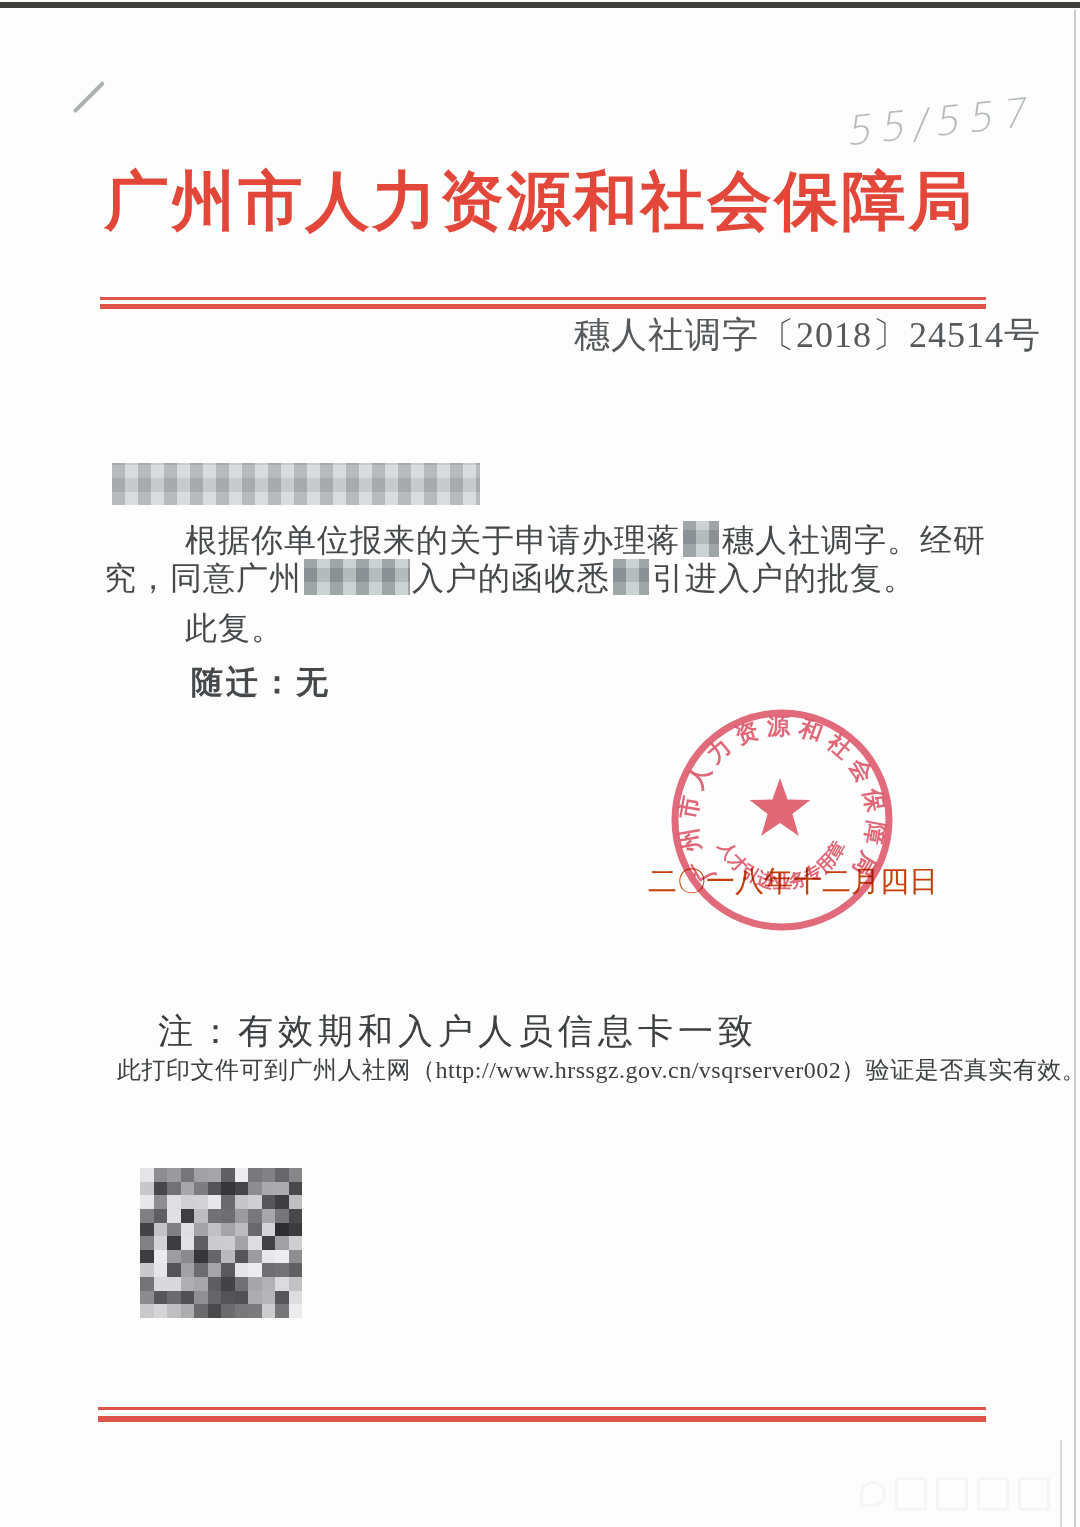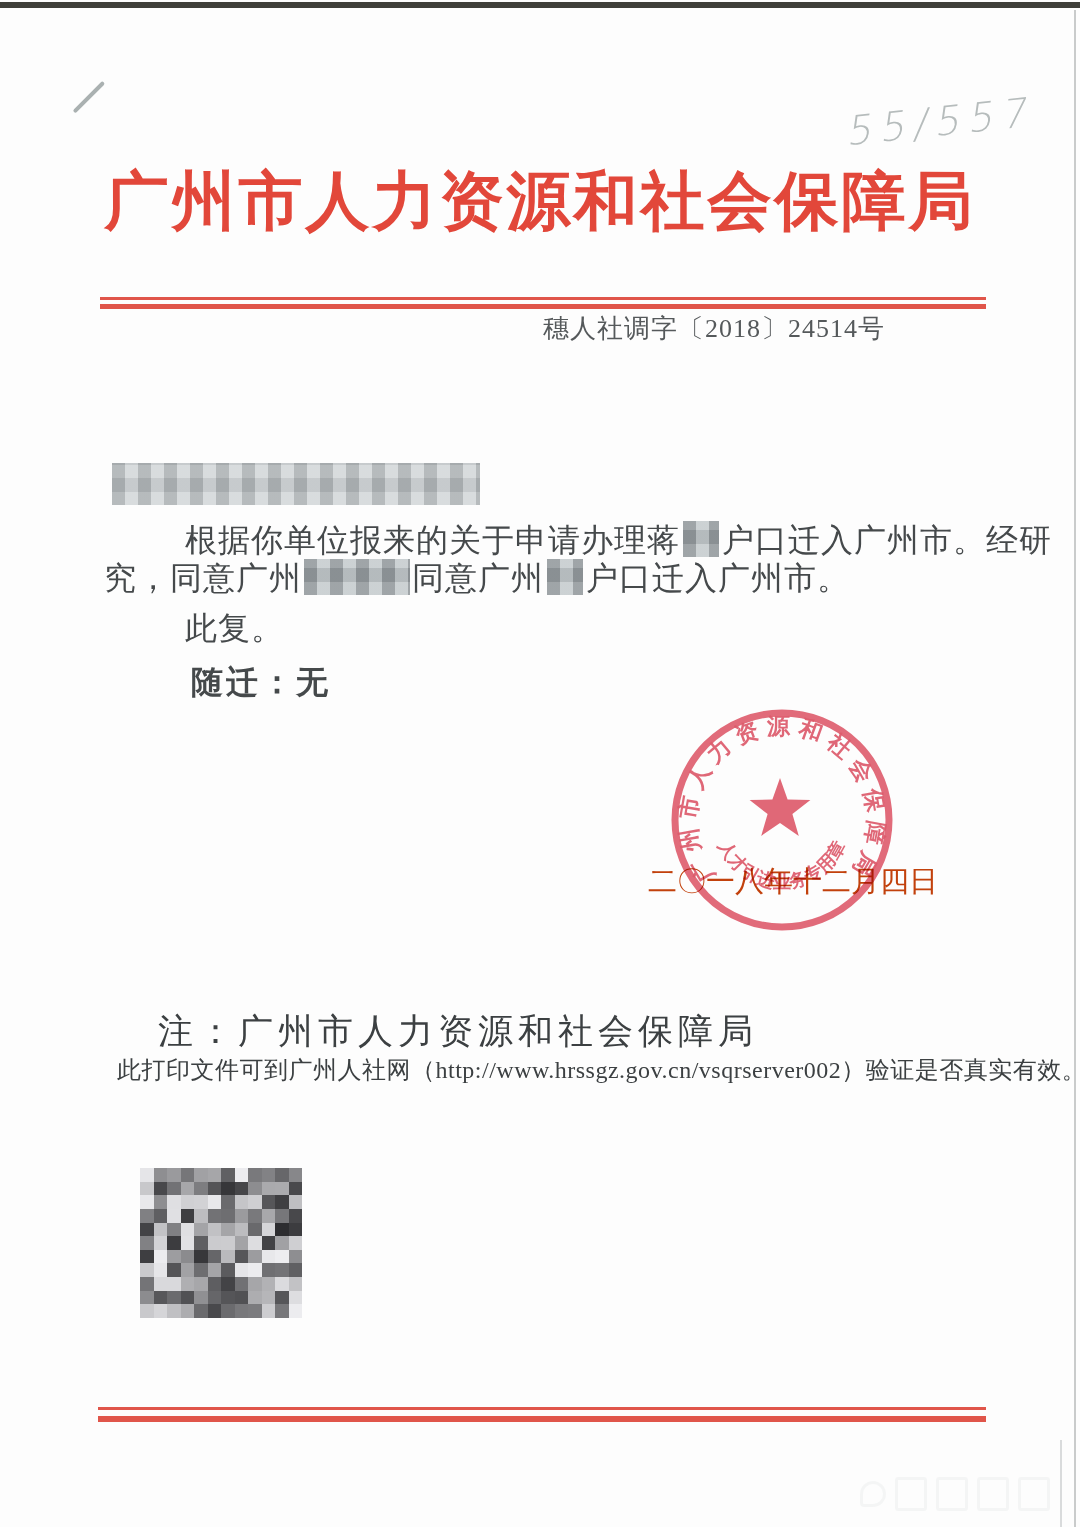--- a/index.html
+++ b/index.html
@@ -34,21 +34,21 @@
   
   .agency-title{top:158px;left:0;width:100%;text-align:center;
     font-size:64px;font-weight:700;letter-spacing:3px;color:var(--header-red);
     font-family:"Liberation Serif","DejaVu Serif",serif;}
   .rule{left:100px;width:886px;}
   .rule-thin{height:3px;background:var(--rule-red);}
   .rule-thick{height:6px;background:var(--rule-red);}
   .hdr-rule-1{top:297px;}
   .hdr-rule-2{top:304px;height:5px;background:var(--rule-red);}
 
-  .ref-number{top:311px;left:543px;font-size:26px;color:var(--light-ink);letter-spacing:1px;}
+  .ref-number{top:311px;left:574px;font-size:36px;color:var(--light-ink);letter-spacing:1px;}
 
   .doc-title{top:386px;left:0;width:100%;text-align:center;
     font-family:"Liberation Sans","DejaVu Sans",sans-serif;
     font-size:40px;font-weight:700;color:#303436;letter-spacing:2px;}
 
   
   .mosaic{
     background:
       repeating-linear-gradient(90deg, rgba(108,114,118,.50) 0 13px, rgba(196,202,204,.45) 13px 26px),
       repeating-linear-gradient(0deg, #d3d8da 0 13px, #a8aeb1 13px 27px);
@@ -100,25 +100,25 @@
   <div class="abs agency-title">广州市人力资源和社会保障局</div>
   <div class="abs rule rule-thin hdr-rule-1"></div>
   <div class="abs rule hdr-rule-2"></div>
 
   <div class="abs ref-number">穗人社调字〔2018〕24514号</div>
 
 
   <div class="abs mosaic addressee-redact"></div>
 
   <div class="abs body-line line1">
-    <span>根据你单位报来的关于申请办理蒋</span><span class="mosaic name-redact"></span><span>户口迁入广州市。经研</span>
+    <span>根据你单位报来的关于申请办理蒋</span><span class="mosaic name-redact"></span><span>穗人社调字。经研</span>
   </div>
 
   <div class="abs body-line line2">
-    <span>究，同意广州</span><span class="mosaic company-redact"></span><span>同意广州</span><span class="mosaic name-redact"></span><span>户口迁入广州市。</span>
+    <span>究，同意广州</span><span class="mosaic company-redact"></span><span>入户的函收悉</span><span class="mosaic name-redact"></span><span>引进入户的批复。</span>
   </div>
 
   <div class="abs body-line closing">此复。</div>
   <div class="abs body-line relocation">随迁：无</div>
 
   <div class="abs issue-date">二〇一八年十二月四日</div>
 
   <svg class="abs seal" viewBox="0 0 228 228" xmlns="http://www.w3.org/2000/svg">
     <defs>
       <path id="sealTopArc" d="M 53.2 174.8 A 86 86 0 1 1 174.8 174.8" fill="none"></path>
@@ -127,21 +127,21 @@
     <circle cx="114" cy="114" r="107" fill="none" stroke="#dd4f61" stroke-width="7" opacity="0.9"></circle>
     <polygon fill="#dd4f61" opacity="0.92" points="112,72 119.6,93.5 142.4,94.1 124.4,108 130.8,129.9 112,117 93.2,129.9 99.6,108 81.6,94.1 104.4,93.5"></polygon>
     <text font-size="23" letter-spacing="7" fill="#dd4f61" opacity="0.92" font-family="Liberation Serif, DejaVu Serif, serif" font-weight="bold">
       <textPath href="#sealTopArc" startOffset="50%" text-anchor="middle">广州市人力资源和社会保障局</textPath>
     </text>
     <text font-size="18" letter-spacing="0" fill="#dd4f61" opacity="0.92" font-family="Liberation Serif, DejaVu Serif, serif" font-weight="bold">
       <textPath href="#sealBottomArc" startOffset="50%" text-anchor="middle">人才引进业务专用章</textPath>
     </text>
   </svg>
 
-  <div class="abs note-line">注：广州市人力资源和社会保障局</div>
+  <div class="abs note-line">注：有效期和入户人员信息卡一致</div>
   <div class="abs verify-line">此打印文件可到广州人社网（http://www.hrssgz.gov.cn/vsqrserver002）验证是否真实有效。</div>
 
   <div class="abs qr">
       <div style="background: rgb(229, 229, 232);"></div>
       <div style="background: rgb(142, 142, 145);"></div>
       <div style="background: rgb(154, 154, 157);"></div>
       <div style="background: rgb(118, 118, 121);"></div>
       <div style="background: rgb(161, 161, 164);"></div>
       <div style="background: rgb(166, 166, 169);"></div>
       <div style="background: rgb(96, 96, 99);"></div>

